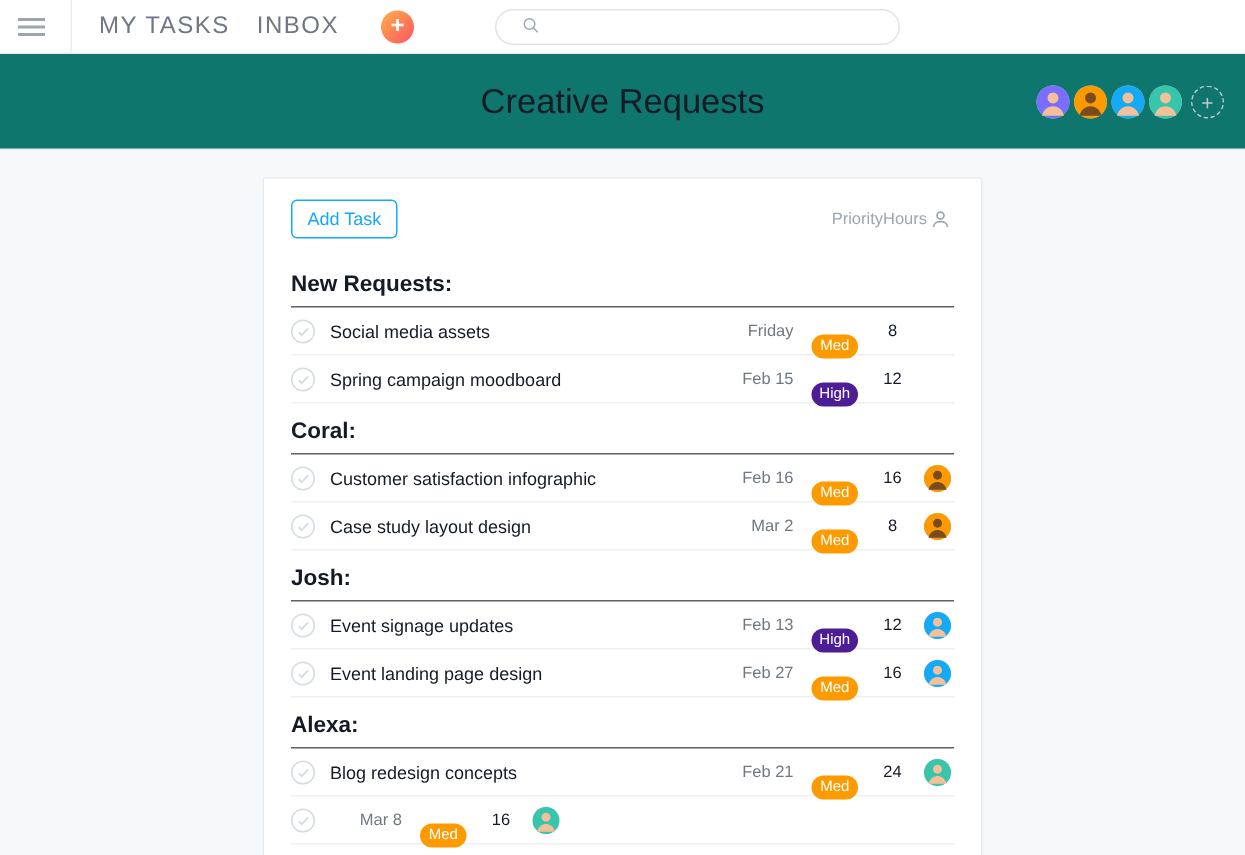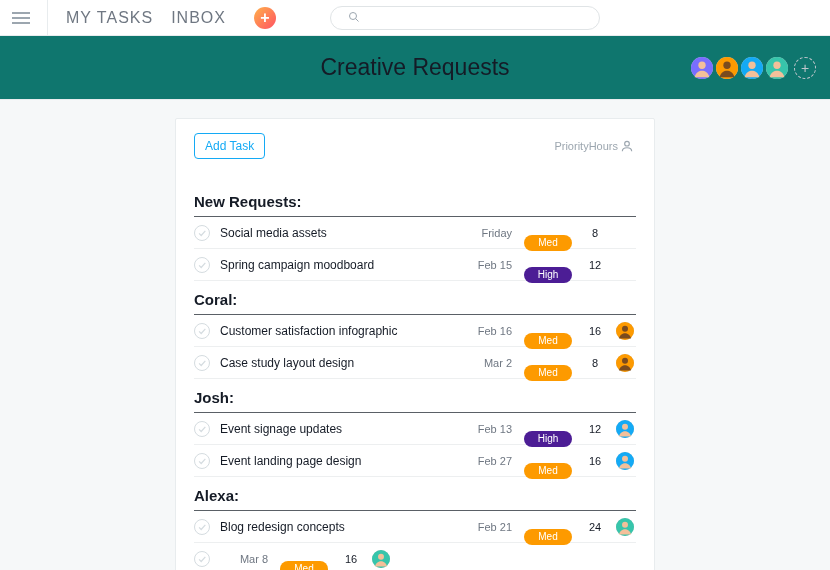--- a/index.html
+++ b/index.html
@@ -139,21 +139,21 @@
       width: 480px;
       margin: 18px auto 0;
       background: #fff;
       border: 1px solid #e8ecee;
       border-radius: 2px;
       padding: 14px 18px 8px 18px;
     }
     .card-head {
       display: flex;
       align-items: center;
-      margin-bottom: 24px;
+      margin-bottom: 12px;
     }
     .add-task {
       border: 1px solid #14aaf5;
       color: #14aaf5;
       background: #fff;
       border-radius: 4px;
       padding: 5px 10px;
       font-size: 12px;
       cursor: pointer;
     }
@@ -204,21 +204,21 @@
       cursor: pointer;
     }
     .task-date {
       width: 48px;
       text-align: right;
       color: #6f7782;
       font-size: 11px;
       margin-right: 12px;
     }
     .priority-pill {
-      width: 48px;
+      width: 31px;
       height: 16px;
       border-radius: 8px;
       display: inline-flex;
       align-items: center;
       justify-content: center;
       color: #fff;
       font-size: 10px;
       margin-right: 10px;
       margin-top: 20px;
     }

